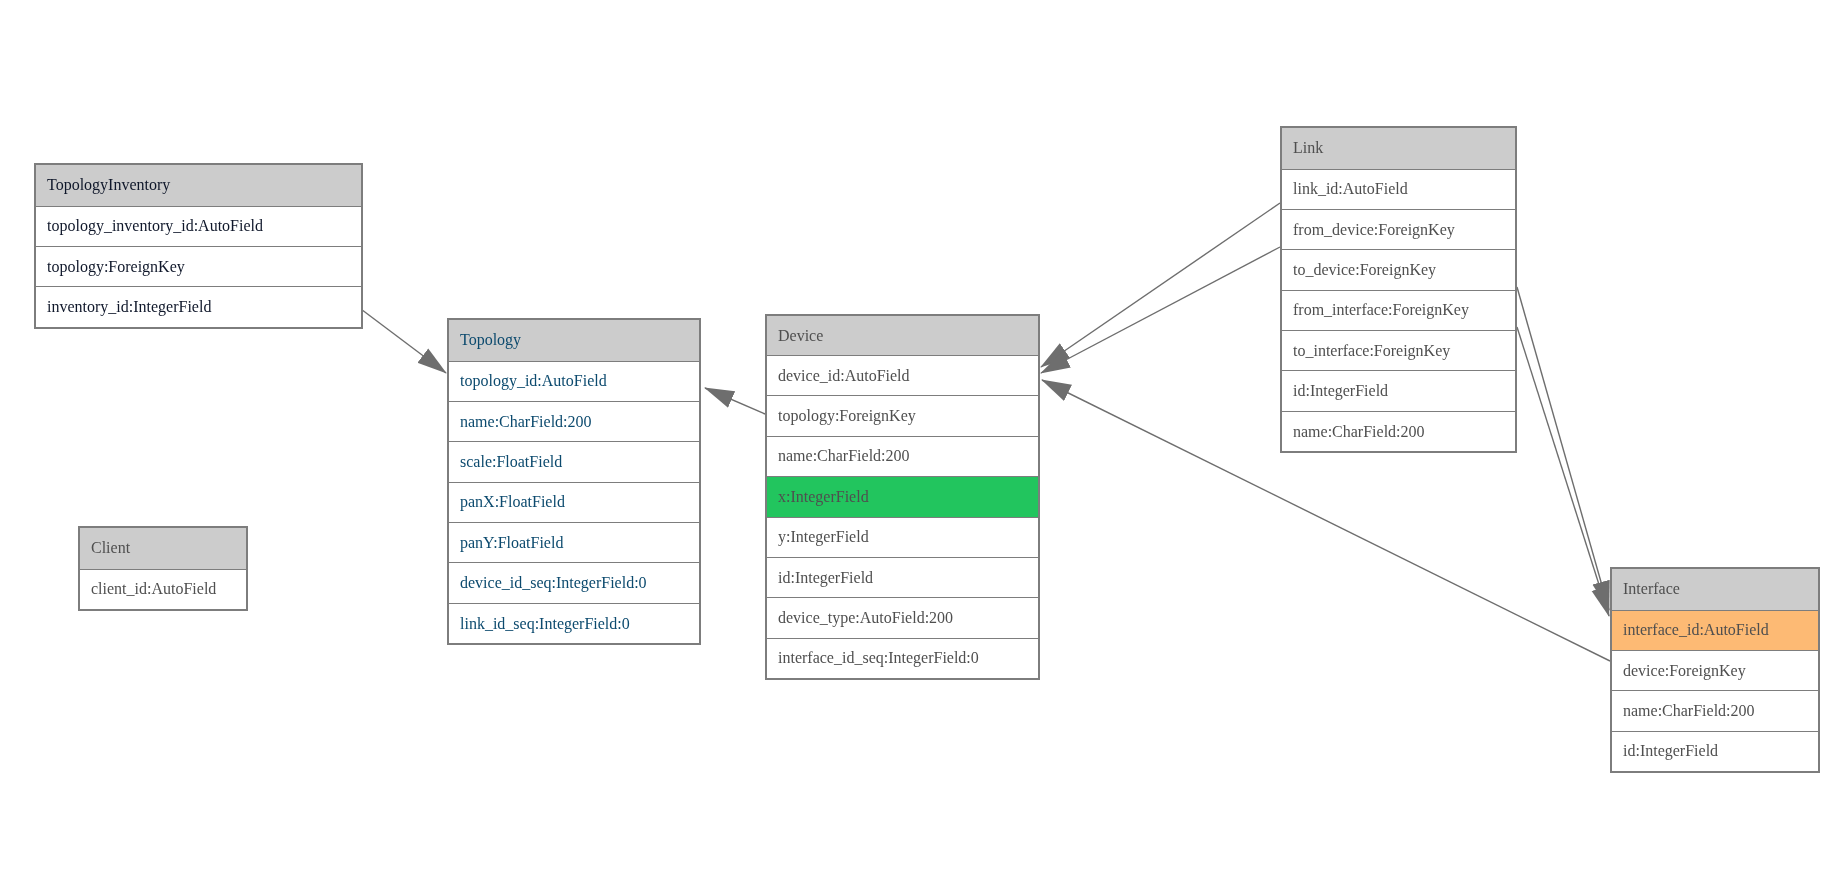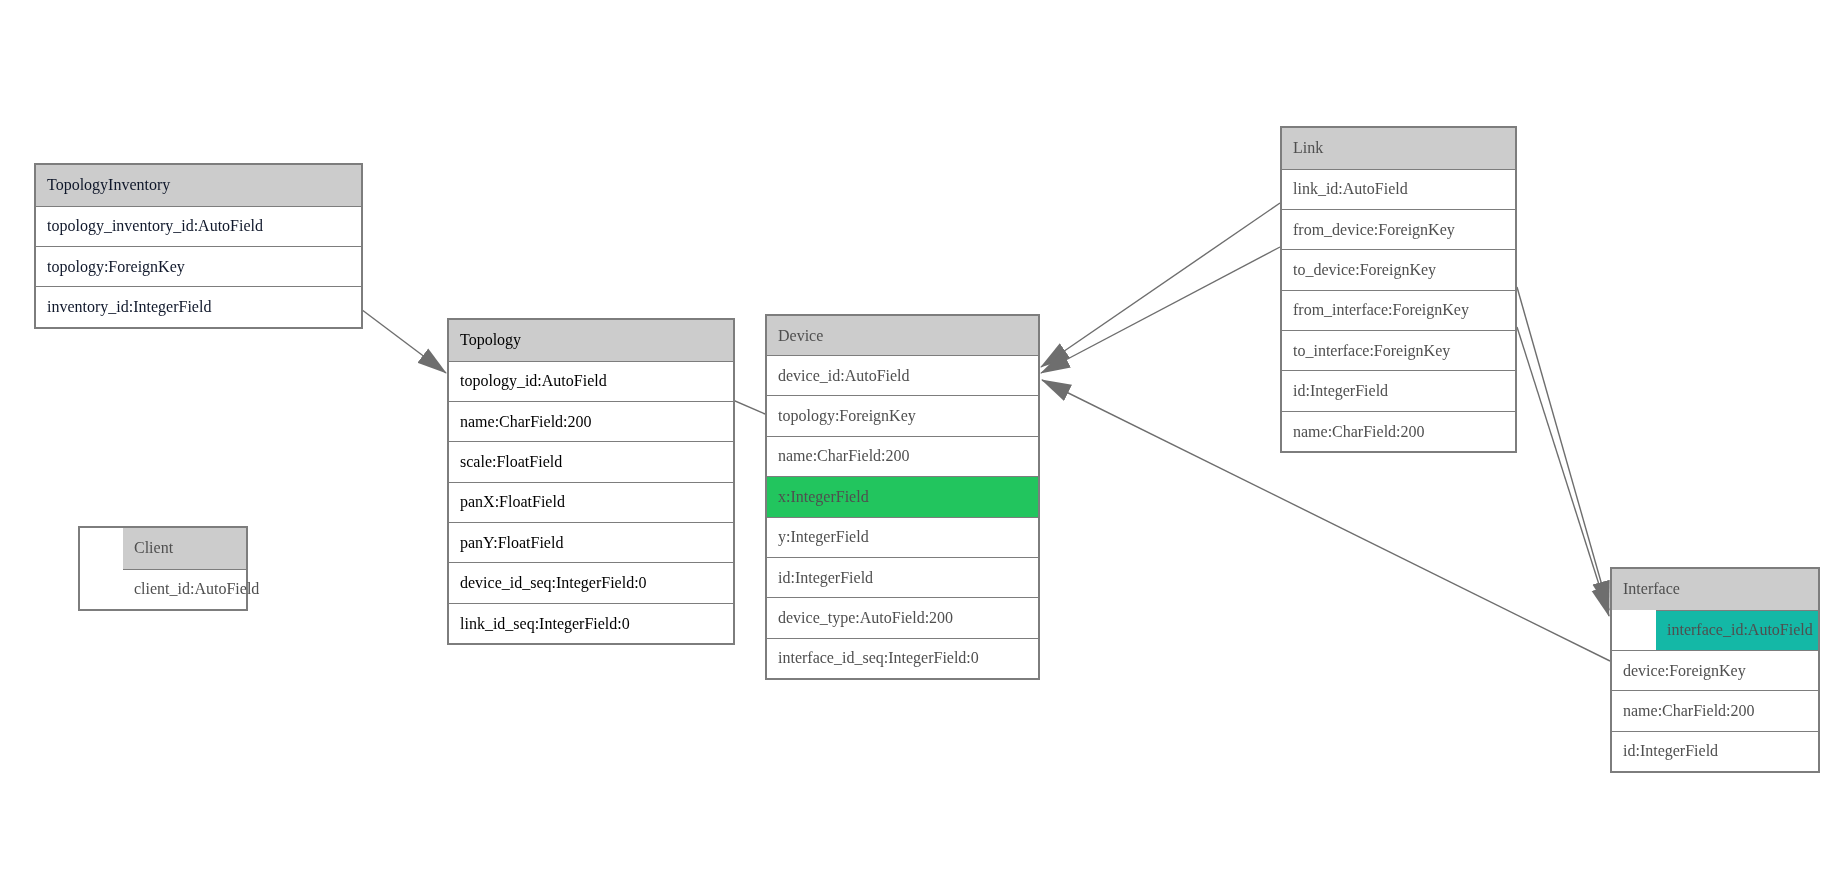--- a/index.html
+++ b/index.html
@@ -52,31 +52,31 @@
       <path d="M1517,287 L1609,610" class="edge" stroke="#6e6e6e" stroke-width="1.4" marker-end="url(#arrow)"></path>
       <path d="M1517,327 L1609,616" class="edge" stroke="#6e6e6e" stroke-width="1.4" marker-end="url(#arrow)"></path>
     </svg>
   <div id="entities">
       <div class="entity" style="left: 34px; top: 163px; width: 329px; border-color: rgb(125, 125, 125); color: #0f172a;">
         <div class="entity-header" style="height: 40.5px; background: rgb(204, 204, 204);">TopologyInventory</div>
         <div class="entity-row" style="height: 40.4px; background: rgb(255, 255, 255); border-top-color: rgb(125, 125, 125);">topology_inventory_id:AutoField</div>
         <div class="entity-row" style="height: 40.4px; background: rgb(255, 255, 255); border-top-color: rgb(125, 125, 125);">topology:ForeignKey</div>
         <div class="entity-row" style="height: 40.4px; background: rgb(255, 255, 255); border-top-color: rgb(125, 125, 125);">inventory_id:IntegerField</div>
       </div>
-      <div class="entity" style="left: 447px; top: 318px; width: 288px; border-color: rgb(125, 125, 125); color: #000000;">
+      <div class="entity" style="left: 447px; top: 318px; width: 254px; border-color: rgb(125, 125, 125); color: #0c4a6e;">
         <div class="entity-header" style="height: 40.5px; background: rgb(204, 204, 204);">Topology</div>
         <div class="entity-row" style="height: 40.4px; background: rgb(255, 255, 255); border-top-color: rgb(125, 125, 125);">topology_id:AutoField</div>
         <div class="entity-row" style="height: 40.4px; background: rgb(255, 255, 255); border-top-color: rgb(125, 125, 125);">name:CharField:200</div>
         <div class="entity-row" style="height: 40.4px; background: rgb(255, 255, 255); border-top-color: rgb(125, 125, 125);">scale:FloatField</div>
         <div class="entity-row" style="height: 40.4px; background: rgb(255, 255, 255); border-top-color: rgb(125, 125, 125);">panX:FloatField</div>
         <div class="entity-row" style="height: 40.4px; background: rgb(255, 255, 255); border-top-color: rgb(125, 125, 125);">panY:FloatField</div>
         <div class="entity-row" style="height: 40.4px; background: rgb(255, 255, 255); border-top-color: rgb(125, 125, 125);">device_id_seq:IntegerField:0</div>
         <div class="entity-row" style="height: 40.4px; background: rgb(255, 255, 255); border-top-color: rgb(125, 125, 125);">link_id_seq:IntegerField:0</div>
       </div>
-      <div class="entity" style="left: 78px; top: 526px; width: 170px; border-color: rgb(125, 125, 125); color: rgb(79, 79, 79); padding-left: 43px;">
+      <div class="entity" style="left: 78px; top: 526px; width: 170px; border-color: rgb(125, 125, 125); color: rgb(79, 79, 79);">
         <div class="entity-header" style="height: 40.5px; background: rgb(204, 204, 204);">Client</div>
         <div class="entity-row" style="height: 40.4px; background: rgb(255, 255, 255); border-top-color: rgb(125, 125, 125);">client_id:AutoField</div>
       </div>
       <div class="entity" style="left: 765px; top: 314px; width: 275px; border-color: rgb(125, 125, 125); color: rgb(79, 79, 79);">
         <div class="entity-header" style="height: 39px; background: rgb(204, 204, 204);">Device</div>
         <div class="entity-row" style="height: 40.4px; background: rgb(255, 255, 255); border-top-color: rgb(125, 125, 125);">device_id:AutoField</div>
         <div class="entity-row" style="height: 40.4px; background: rgb(255, 255, 255); border-top-color: rgb(125, 125, 125);">topology:ForeignKey</div>
         <div class="entity-row" style="height: 40.4px; background: rgb(255, 255, 255); border-top-color: rgb(125, 125, 125);">name:CharField:200</div>
         <div class="entity-row" style="height: 40.4px; background: #22c55e; border-top-color: rgb(125, 125, 125);">x:IntegerField</div>
         <div class="entity-row" style="height: 40.4px; background: rgb(255, 255, 255); border-top-color: rgb(125, 125, 125);">y:IntegerField</div>
@@ -89,19 +89,19 @@
         <div class="entity-row" style="height: 40.4px; background: rgb(255, 255, 255); border-top-color: rgb(125, 125, 125);">link_id:AutoField</div>
         <div class="entity-row" style="height: 40.4px; background: rgb(255, 255, 255); border-top-color: rgb(125, 125, 125);">from_device:ForeignKey</div>
         <div class="entity-row" style="height: 40.4px; background: rgb(255, 255, 255); border-top-color: rgb(125, 125, 125);">to_device:ForeignKey</div>
         <div class="entity-row" style="height: 40.4px; background: rgb(255, 255, 255); border-top-color: rgb(125, 125, 125);">from_interface:ForeignKey</div>
         <div class="entity-row" style="height: 40.4px; background: rgb(255, 255, 255); border-top-color: rgb(125, 125, 125);">to_interface:ForeignKey</div>
         <div class="entity-row" style="height: 40.4px; background: rgb(255, 255, 255); border-top-color: rgb(125, 125, 125);">id:IntegerField</div>
         <div class="entity-row" style="height: 40.4px; background: rgb(255, 255, 255); border-top-color: rgb(125, 125, 125);">name:CharField:200</div>
       </div>
       <div class="entity" style="left: 1610px; top: 567px; width: 210px; border-color: rgb(125, 125, 125); color: rgb(79, 79, 79);">
         <div class="entity-header" style="height: 40.5px; background: rgb(204, 204, 204);">Interface</div>
-        <div class="entity-row" style="height: 40.4px; background: #14b8a6; border-top-color: rgb(125, 125, 125); margin-left: 44px;">interface_id:AutoField</div>
+        <div class="entity-row" style="height: 40.4px; background: #fdba74; border-top-color: rgb(125, 125, 125);">interface_id:AutoField</div>
         <div class="entity-row" style="height: 40.4px; background: rgb(255, 255, 255); border-top-color: rgb(125, 125, 125);">device:ForeignKey</div>
         <div class="entity-row" style="height: 40.4px; background: rgb(255, 255, 255); border-top-color: rgb(125, 125, 125);">name:CharField:200</div>
         <div class="entity-row" style="height: 40.4px; background: rgb(255, 255, 255); border-top-color: rgb(125, 125, 125);">id:IntegerField</div>
       </div>
     </div>
 </div>
 
 </body></html>

